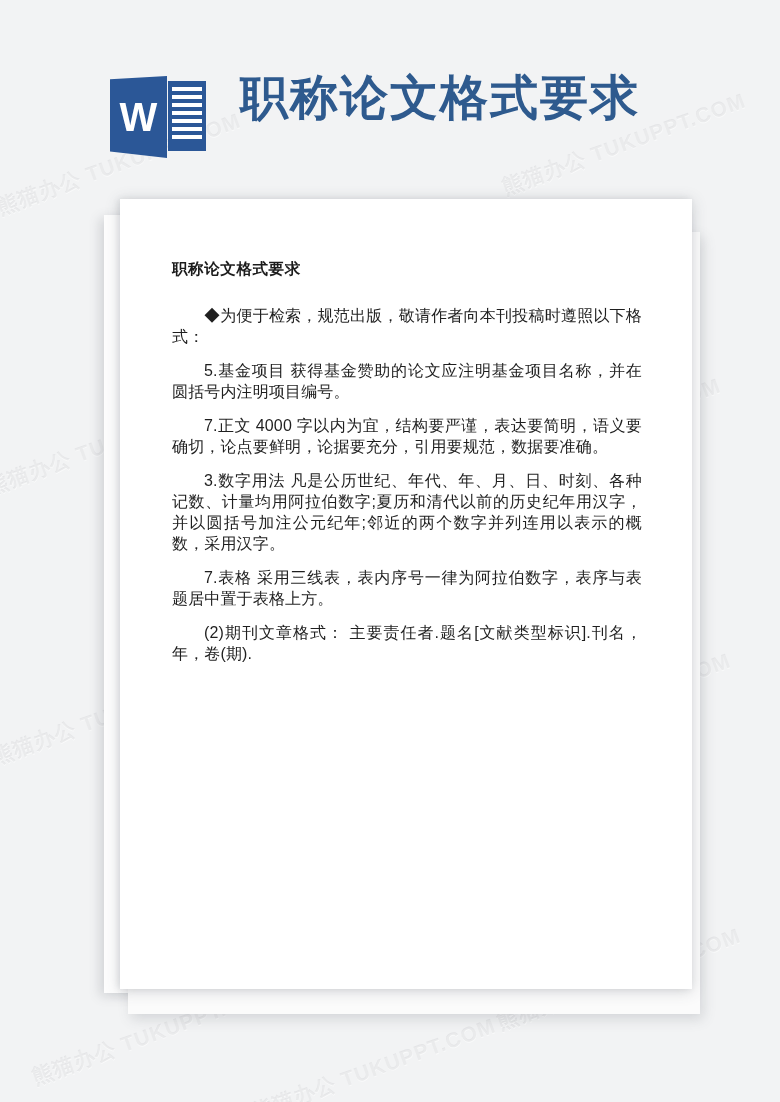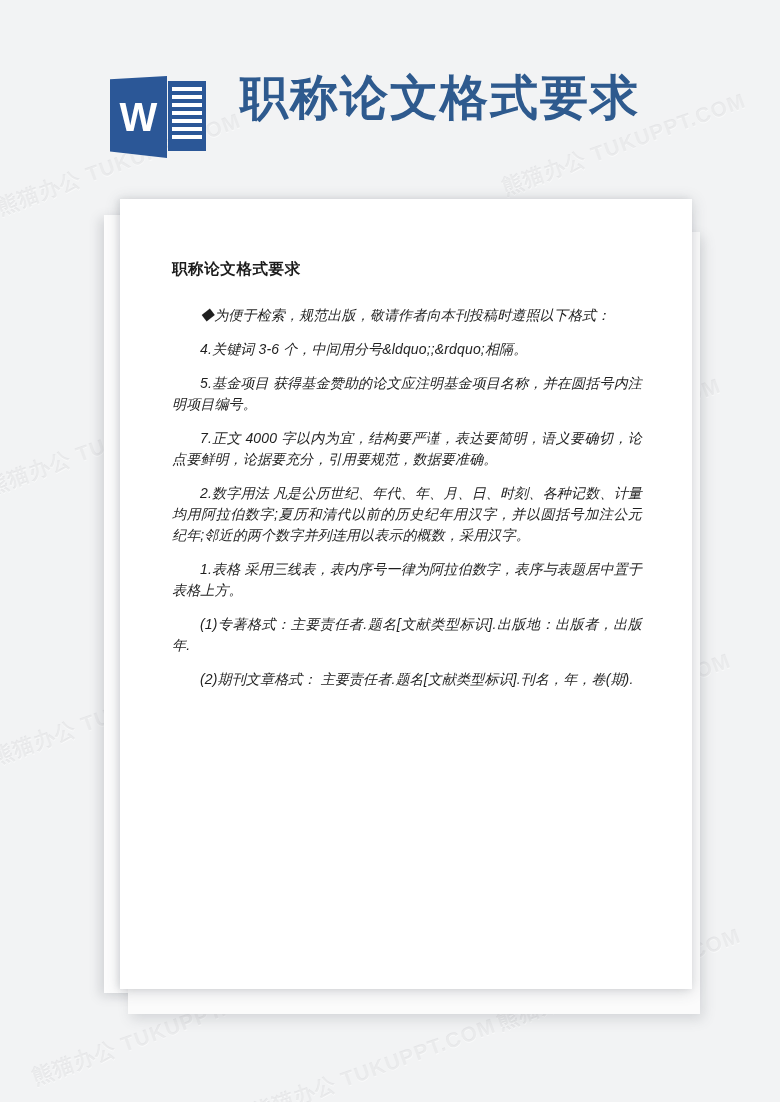--- a/index.html
+++ b/index.html
@@ -153,28 +153,27 @@
     font-family: "Liberation Sans", sans-serif;
     font-weight: 700;
     font-size: 15.5px;
     color: #1c1c1c;
     letter-spacing: 0.6px;
     margin-bottom: 25px;
   }
 
   .para {
     font-family: "Liberation Sans", sans-serif;
-    font-size: 14px;
+    font-size: 16px;
     line-height: 21px;
     color: #1f1f1f;
     margin-bottom: 13px;
     text-align: justify;
     text-indent: 2em;
     letter-spacing: 0.15px;
-    font-style: italic;
   }
 </style>
 </head>
 <body>
 
 <div id="watermark-layer">
   <div class="wm" style="left:-10px;  top:150px;">熊猫办公 TUKUPPT.COM</div>
   <div class="wm" style="left:495px;  top:130px;">熊猫办公 TUKUPPT.COM</div>
   <div class="wm" style="left:-20px;  top:430px;">熊猫办公 TUKUPPT.COM</div>
   <div class="wm" style="left:470px;  top:415px;">熊猫办公 TUKUPPT.COM</div>
@@ -208,21 +207,19 @@
 <div id="paper-stack">
   <div class="sheet" id="sheet-back-left"></div>
   <div class="sheet" id="sheet-back-bottom"></div>
   <div class="sheet" id="sheet-front"></div>
 </div>
 
 <div id="doc-content">
   <div id="doc-title">职称论文格式要求</div>
 
   <div class="para">◆为便于检索，规范出版，敬请作者向本刊投稿时遵照以下格式：</div>
-  <div class="para">4.关键词 3-6 个，中间用分号&amp;ldquo;;&amp;rdquo;相隔。</div>
   <div class="para">5.基金项目 获得基金赞助的论文应注明基金项目名称，并在圆括号内注明项目编号。</div>
   <div class="para">7.正文 4000 字以内为宜，结构要严谨，表达要简明，语义要确切，论点要鲜明，论据要充分，引用要规范，数据要准确。</div>
-  <div class="para">2.数字用法 凡是公历世纪、年代、年、月、日、时刻、各种记数、计量均用阿拉伯数字;夏历和清代以前的历史纪年用汉字，并以圆括号加注公元纪年;邻近的两个数字并列连用以表示的概数，采用汉字。</div>
-  <div class="para">1.表格 采用三线表，表内序号一律为阿拉伯数字，表序与表题居中置于表格上方。</div>
-  <div class="para">(1)专著格式：主要责任者.题名[文献类型标识].出版地：出版者，出版年.</div>
+  <div class="para">3.数字用法 凡是公历世纪、年代、年、月、日、时刻、各种记数、计量均用阿拉伯数字;夏历和清代以前的历史纪年用汉字，并以圆括号加注公元纪年;邻近的两个数字并列连用以表示的概数，采用汉字。</div>
+  <div class="para">7.表格 采用三线表，表内序号一律为阿拉伯数字，表序与表题居中置于表格上方。</div>
   <div class="para">(2)期刊文章格式： 主要责任者.题名[文献类型标识].刊名，年，卷(期).</div>
 
 </div>
 
 </body></html>

